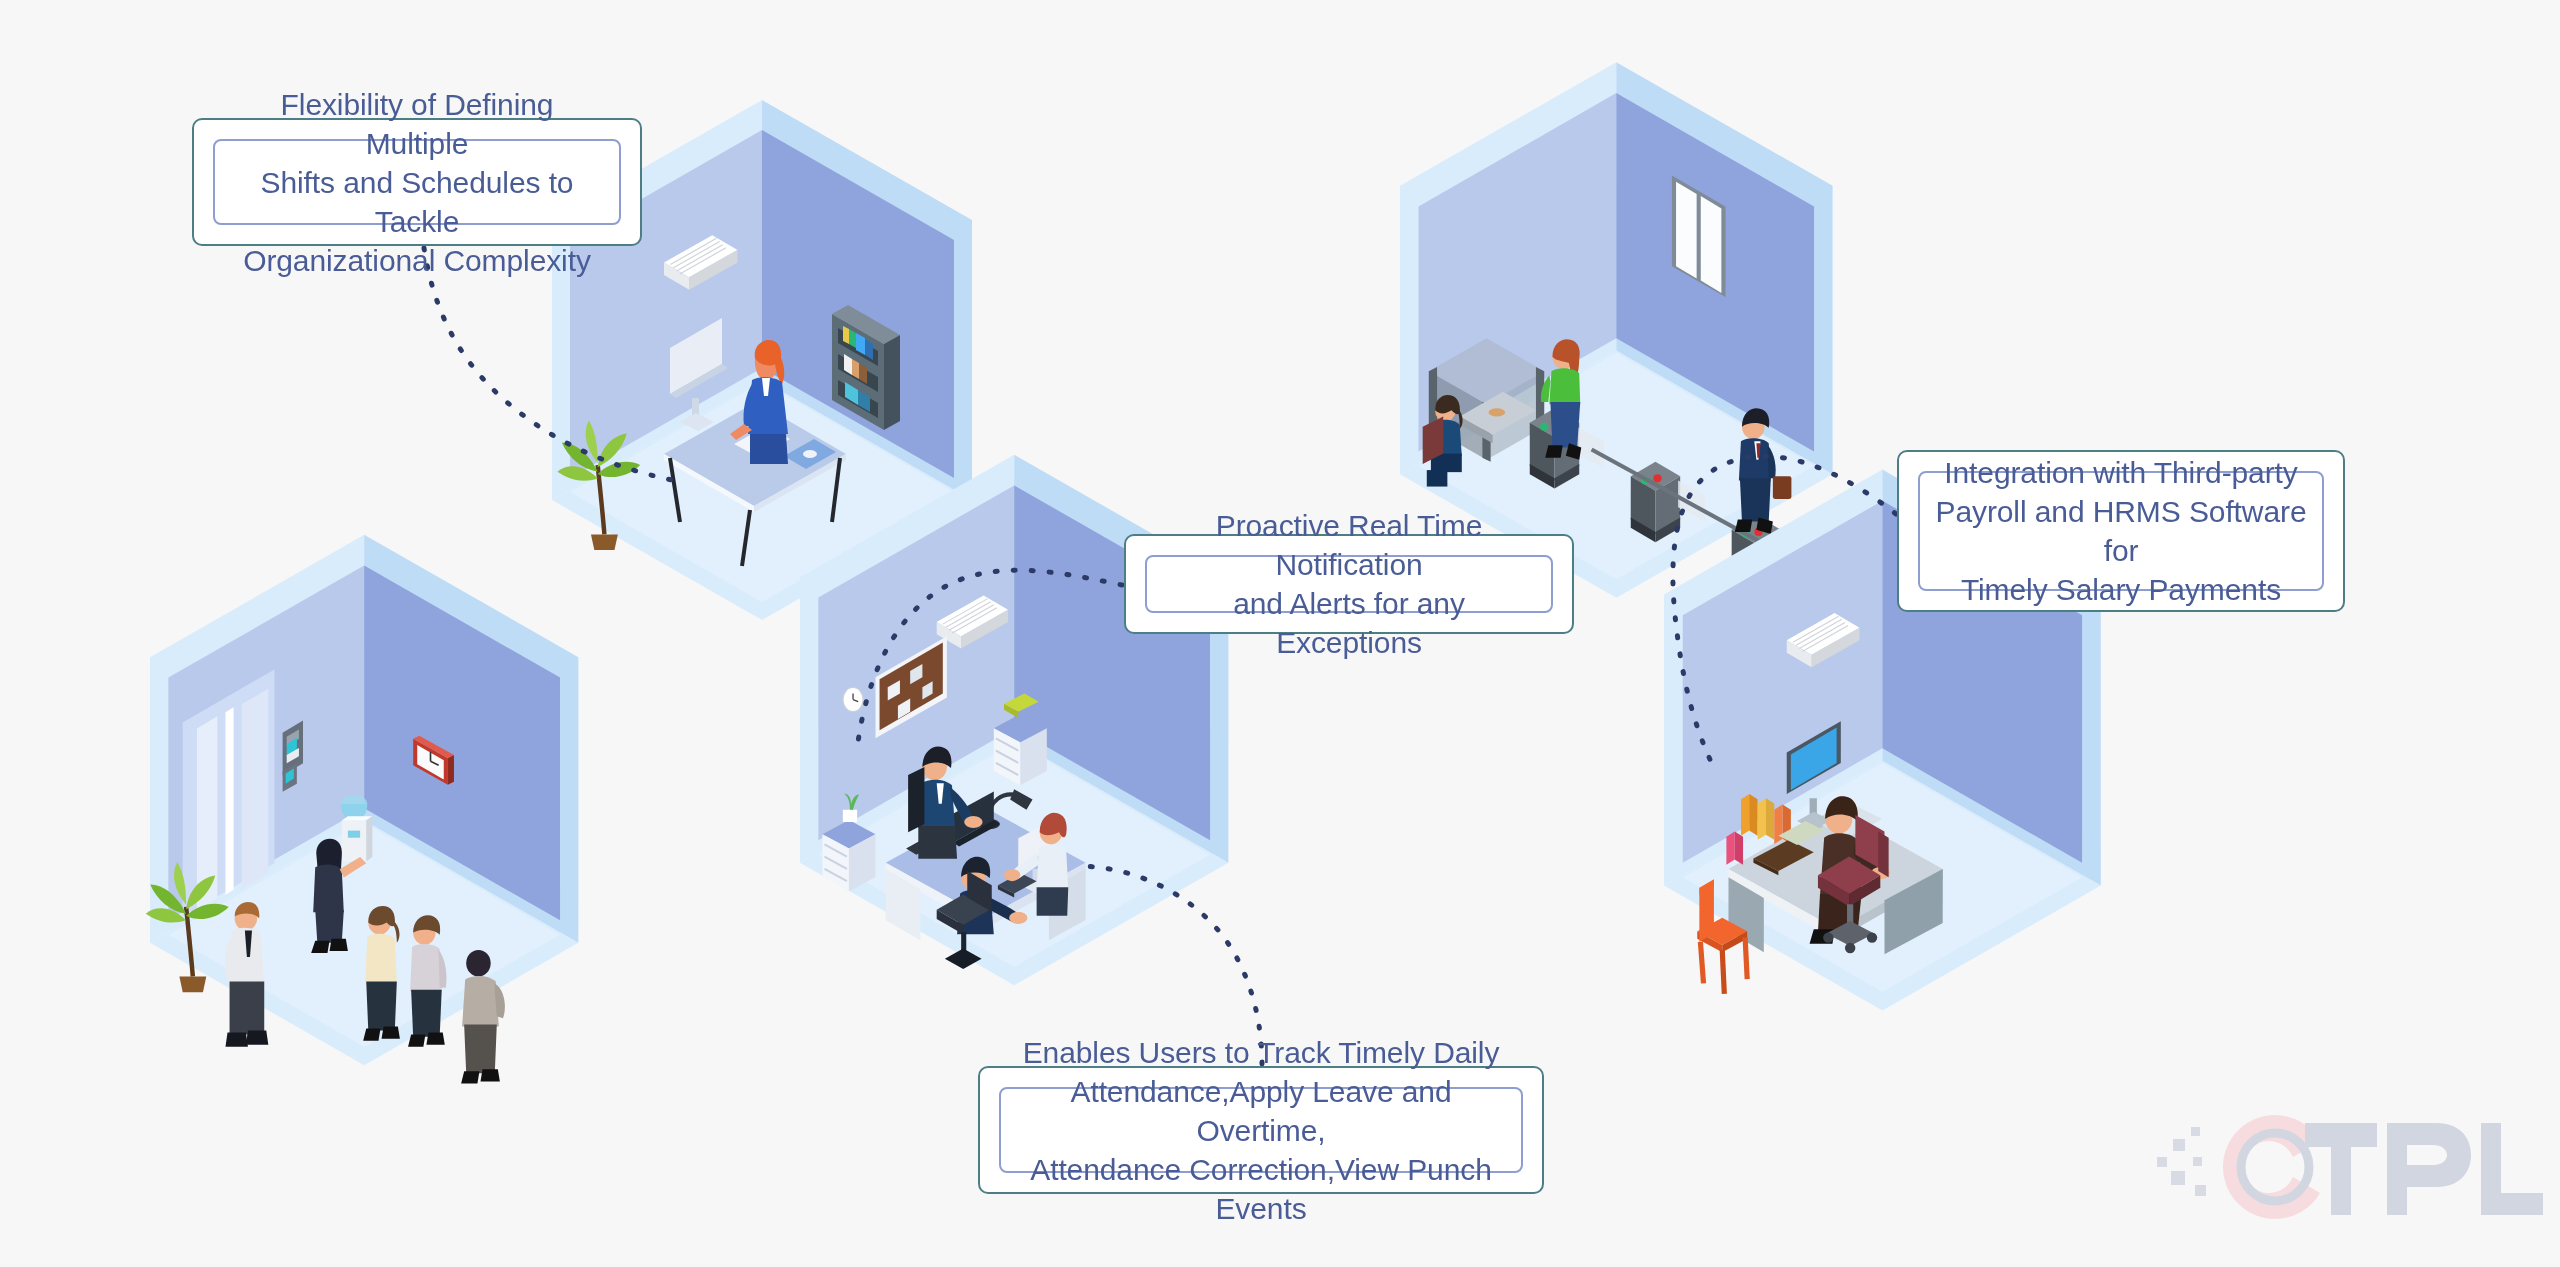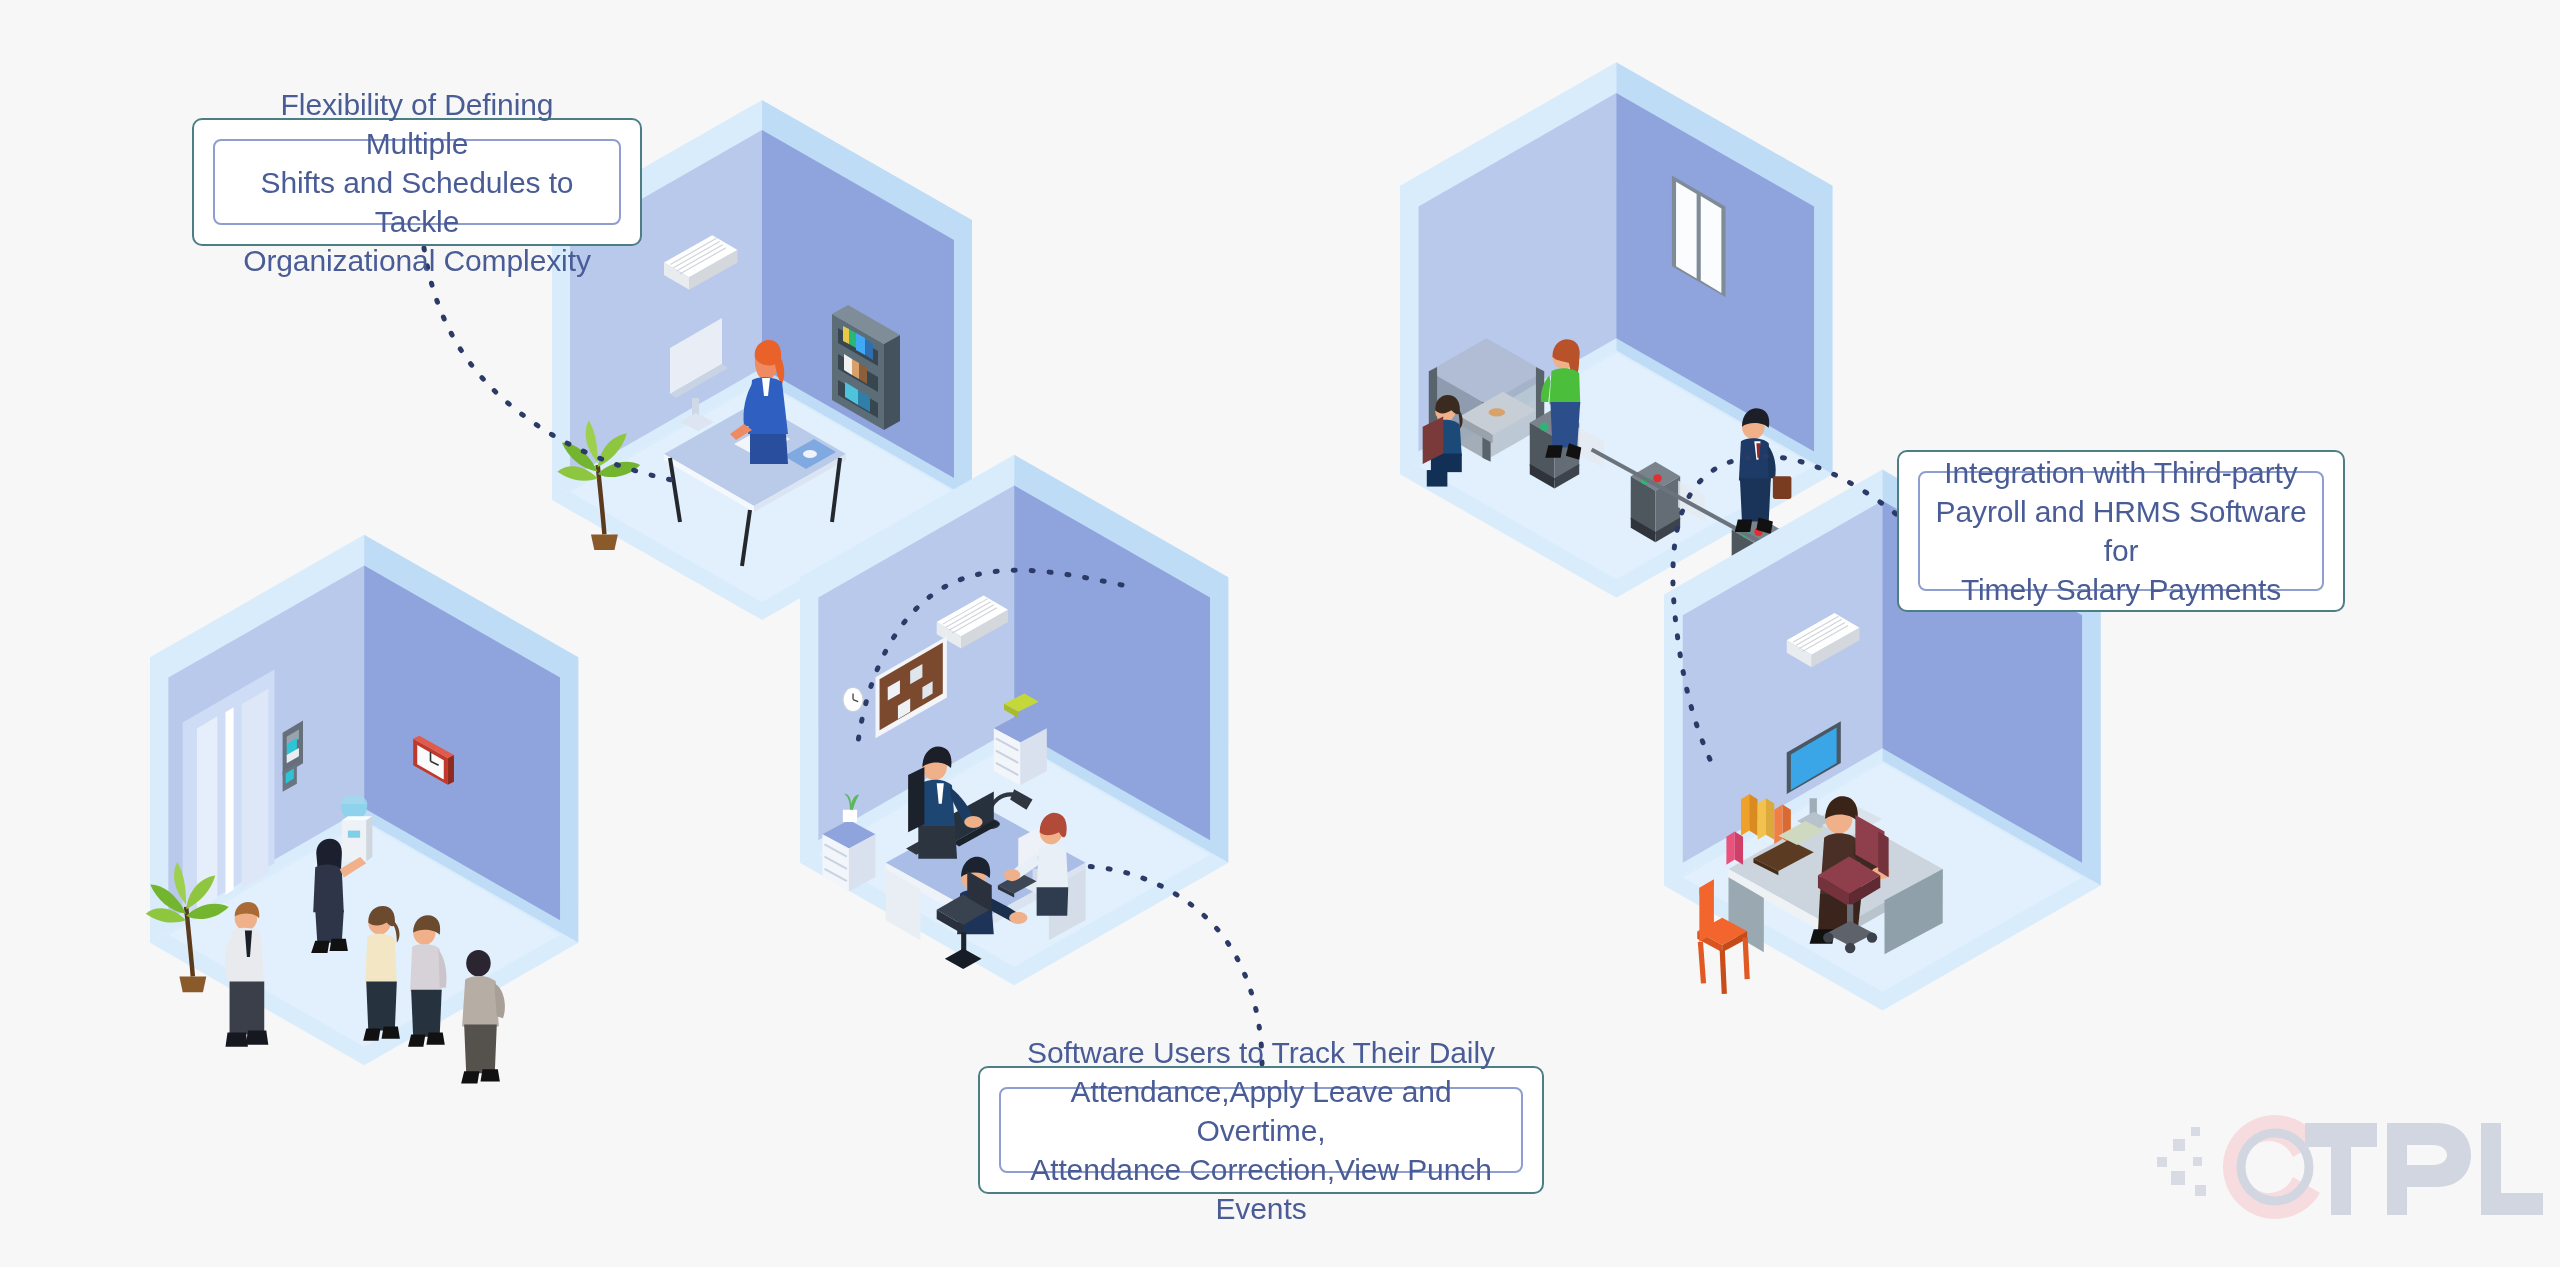--- a/index.html
+++ b/index.html
@@ -561,32 +561,38 @@
   </svg>
 
   <div class="callout" id="callout-shifts">
     <div class="callout-inner">
       <span class="callout-text">Flexibility of Defining Multiple
 Shifts and Schedules to Tackle
 Organizational Complexity</span>
     </div>
   </div>
 
+  <div class="callout" id="callout-notify">
+    <div class="callout-inner">
+      <span class="callout-text">Proactive Real Time Notification
+and Alerts for any Exceptions</span>
+    </div>
+  </div>
 
   <div class="callout" id="callout-integr">
     <div class="callout-inner">
       <span class="callout-text">Integration with Third-party
 Payroll and HRMS Software for
 Timely Salary Payments</span>
     </div>
   </div>
 
   <div class="callout" id="callout-track">
     <div class="callout-inner">
-      <span class="callout-text">Software Users to Track Their Daily
+      <span class="callout-text">Enables Users to Track Timely Daily
 Attendance,Apply Leave and Overtime,
 Attendance Correction,View Punch Events</span>
     </div>
   </div>
 
   <svg class="watermark" viewBox="0 0 390 125" width="390" height="125" xmlns="http://www.w3.org/2000/svg">
 
     <g fill="#d8dbe4">
       <rect x="2" y="52" width="10" height="10"></rect>
       <rect x="18" y="34" width="12" height="12"></rect>

